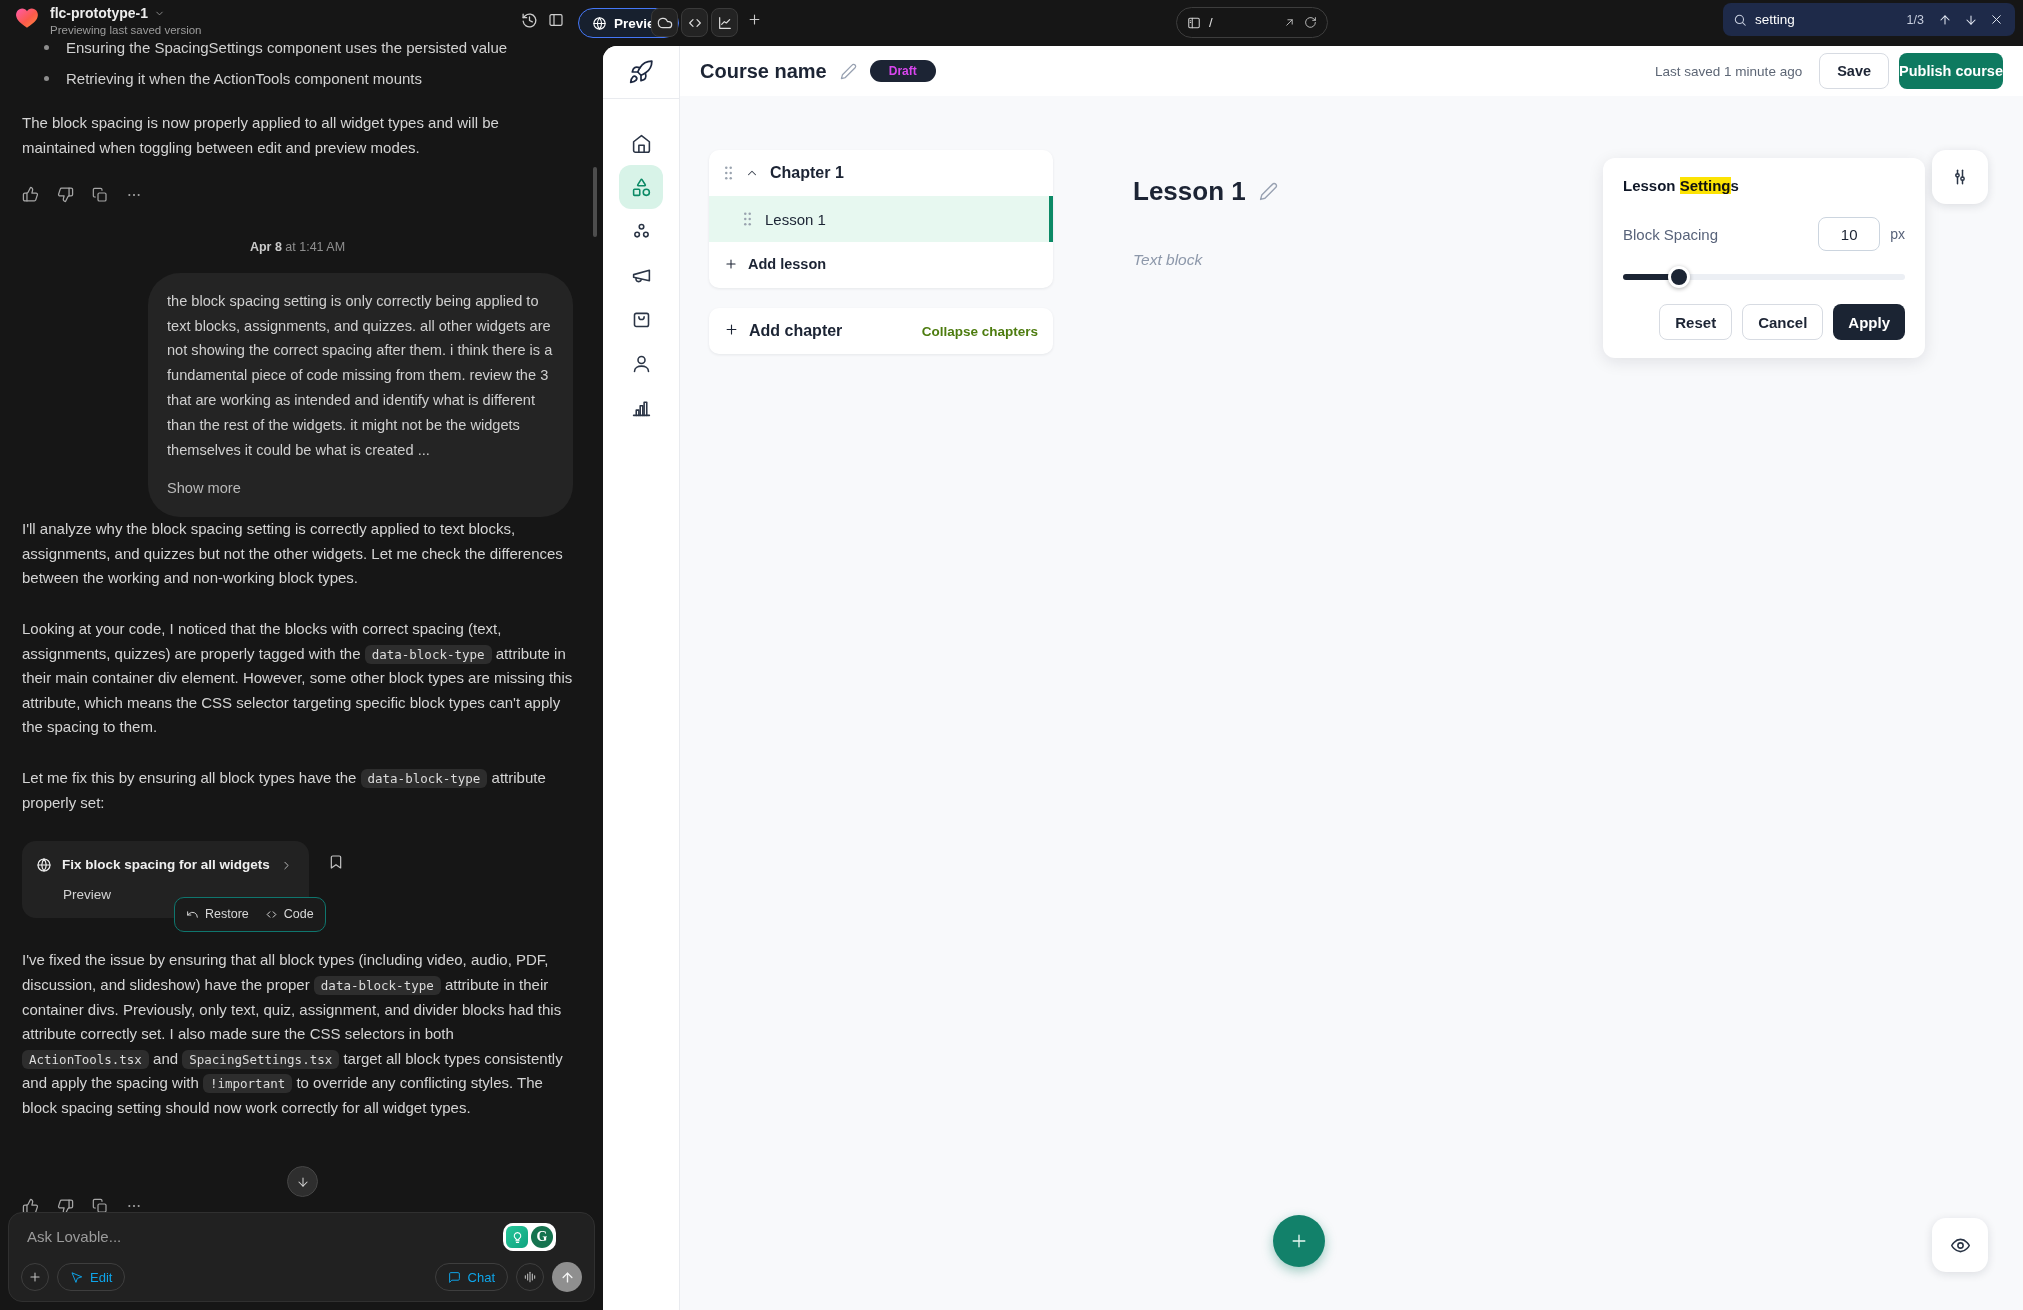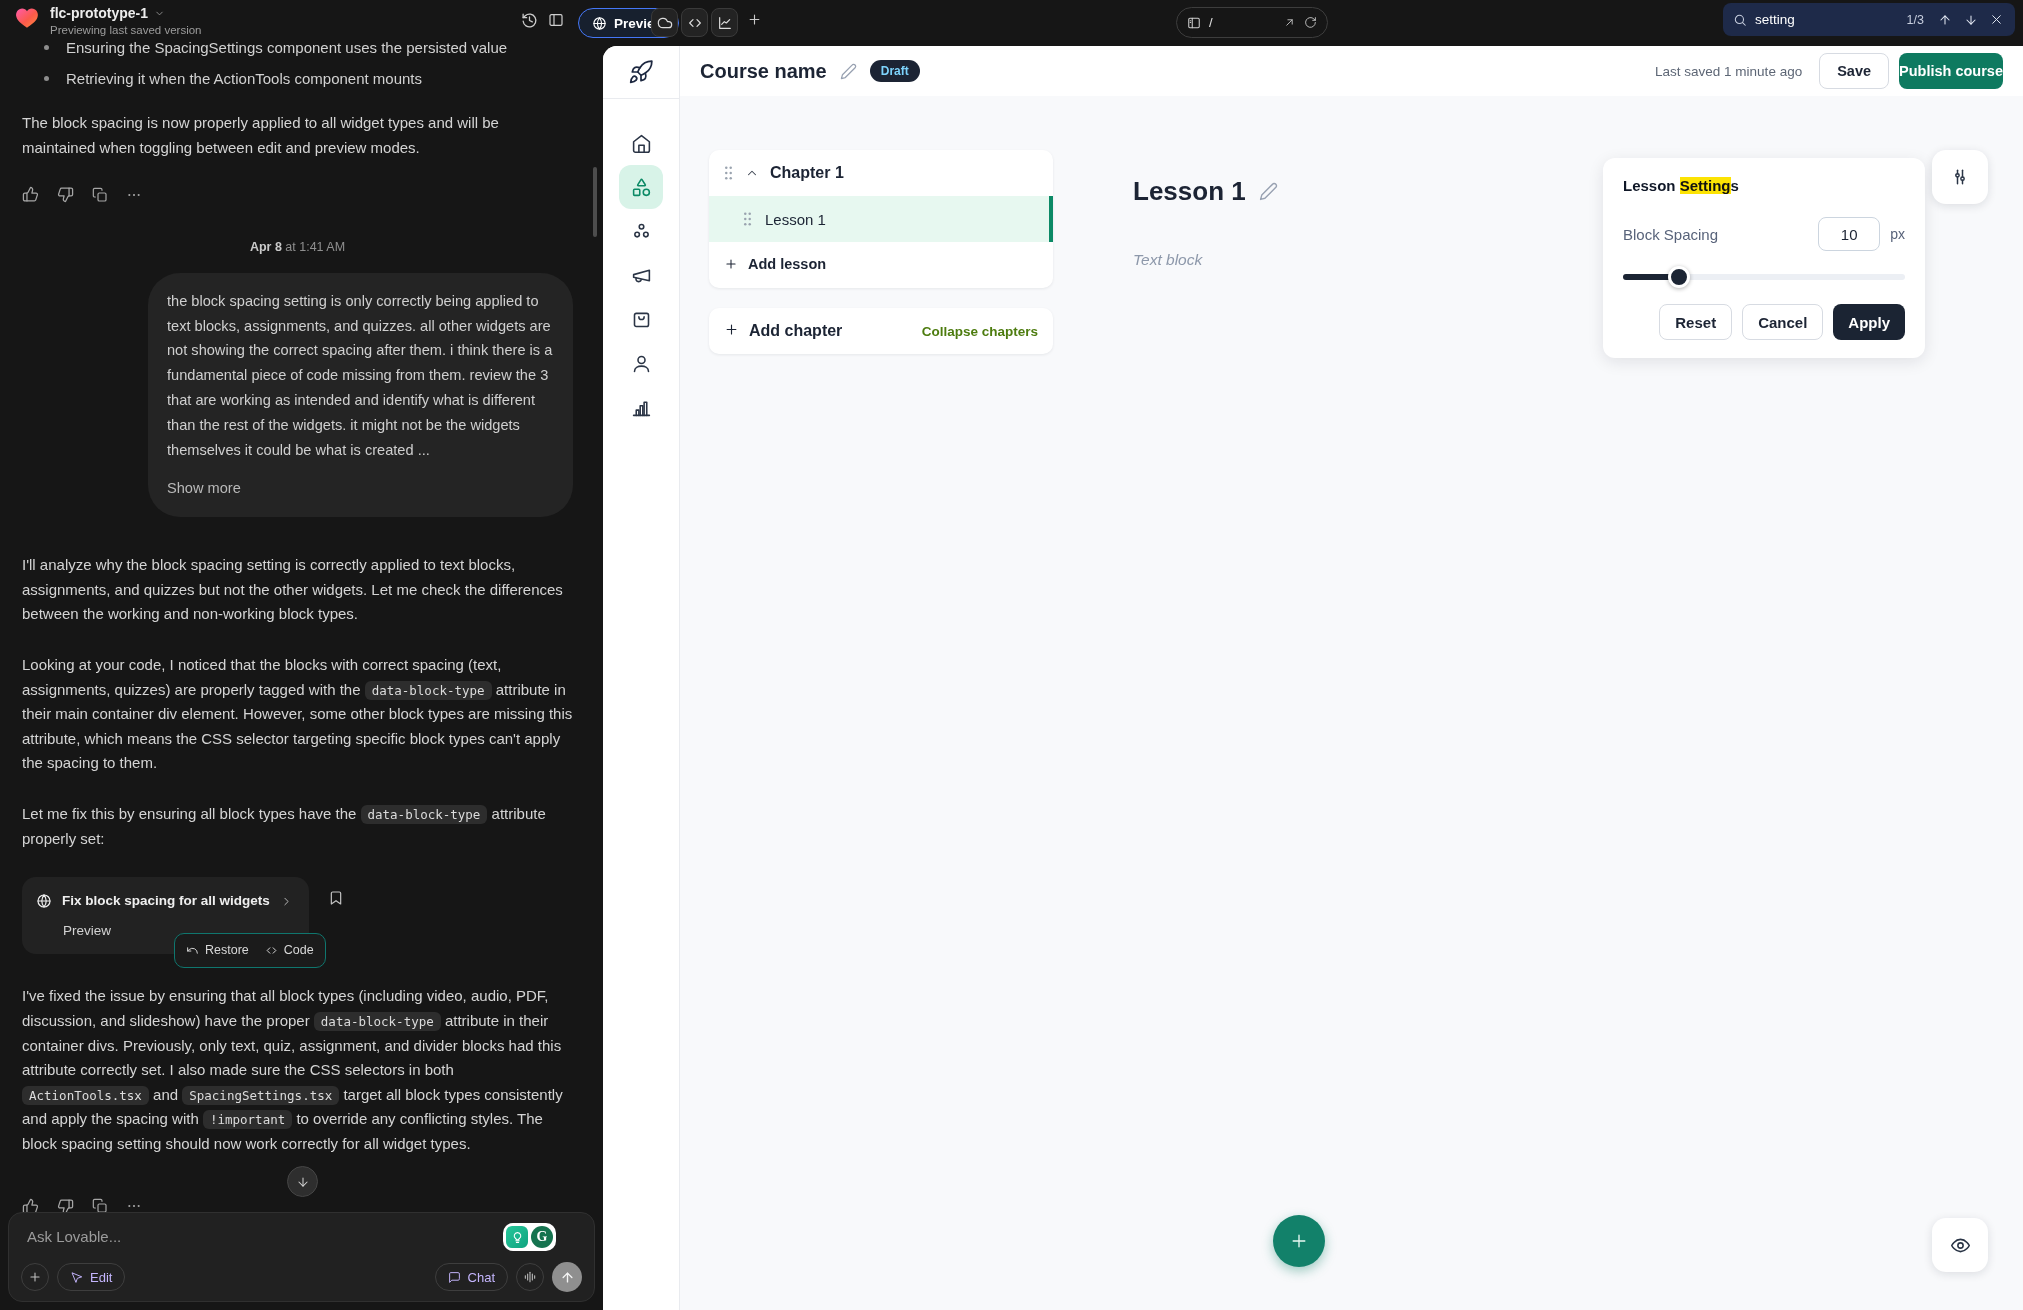--- a/index.html
+++ b/index.html
@@ -44,21 +44,21 @@
   .bullets li { position:relative; padding-left:44px; margin-bottom:6px; color:#d2d2d2; }
   .bullets li::before { content:""; position:absolute; left:22px; top:9px; width:5px; height:5px; border-radius:50%; background:#8d8d8d; }
   .para { margin-bottom:26px; }
   .codechip { font-family:"DejaVu Sans Mono", monospace; font-size:12.5px; background:#2d2d2d; color:#dcdcdc;
     border-radius:6px; padding:2px 7px; white-space:nowrap; }
   .msg-actions { display:flex; gap:18px; align-items:center; color:#a6a6a6; margin:4px 0 34px 0; }
   .msg-actions .act { cursor:pointer; }
   .timestamp { text-align:center; font-size:12.5px; color:#8f8f8f; margin-bottom:15px; }
   .timestamp b { color:#c9c9c9; font-weight:600; }
   .user-bubble { margin-left:126px; background:#242424; border-radius:32px; padding:16px 19px; font-size:14.6px;
-    line-height:1.7; color:#cfcfcf; margin-bottom:36px; }
+    line-height:1.7; color:#cfcfcf; }
   .show-more { display:inline-block; margin-top:14px; color:#b9b9b9; cursor:pointer; }
   .action-card-wrap { position:relative; margin:6px 0 30px 0; }
   .action-card { display:inline-block; background:#222222; border-radius:14px; padding:13px 16px 12px 14px; min-width:283px; cursor:pointer; }
   .action-card-head { display:flex; align-items:center; gap:10px; color:#efefef; }
   .action-card-title { font-size:13.5px; font-weight:700; }
   .action-card-sub { margin:8px 0 0 27px; font-size:13.5px; color:#d3d3d3; }
   .bookmark-btn { position:absolute; left:306px; top:13px; color:#c3c3c3; cursor:pointer; }
   .restore-pill { position:absolute; left:152px; top:56px; display:flex; gap:16px; align-items:center;
     background:#1b1b1b; border:1px solid #0f766e; border-radius:10px; padding:6px 11px; font-size:12.5px; color:#d8d8d8; }
   .restore-pill .pill-item { display:flex; gap:6px; align-items:center; cursor:pointer; }
@@ -68,39 +68,39 @@
   .composer { position:absolute; left:8px; right:8px; top:1212px; bottom:8px; background:#212121; border:1px solid #303030;
     border-radius:14px; z-index:2; }
   .composer-placeholder { position:absolute; left:18px; top:15px; font-size:15px; color:#9b9b9b; }
   .grammarly { position:absolute; right:38px; top:10px; background:#fff; border-radius:10px; padding:3px; display:flex; gap:3px; }
   .gram-bulb { width:22px; height:22px; border-radius:6px; background:linear-gradient(135deg,#27c79a,#0fa37f); display:flex; align-items:center; justify-content:center; color:#fff; }
   .gram-g { width:22px; height:22px; border-radius:50%; background:#15734f; color:#fff; font-size:14px; font-weight:700; display:flex; align-items:center; justify-content:center; font-family:"Liberation Serif", serif; }
   .composer-row { position:absolute; left:12px; right:12px; bottom:9px; display:flex; align-items:center; }
   .round-btn { width:28px; height:28px; border-radius:50%; border:1px solid #3e3e3e; background:transparent; color:#c2c2c2;
     display:flex; align-items:center; justify-content:center; cursor:pointer; }
   .mode-pill { height:28px; border:1px solid #3e3e3e; border-radius:999px; padding:0 12px; margin-left:8px; display:flex;
-    align-items:center; gap:7px; color:#c4b5fd; font-size:13px; cursor:pointer; background:transparent; }
+    align-items:center; gap:7px; color:#0ea5e9; font-size:13px; cursor:pointer; background:transparent; }
   .composer-right { margin-left:auto; display:flex; align-items:center; gap:8px; }
   .send-btn { width:30px; height:30px; border-radius:50%; background:#8f8f8f; border:none; color:#f3f3f3;
     display:flex; align-items:center; justify-content:center; cursor:pointer; }
 
   
   .app { position:absolute; left:603px; top:46px; width:1420px; height:1264px; background:#fff; border-top-left-radius:14px; overflow:hidden; }
   .rail { position:absolute; left:0; top:0; bottom:0; width:77px; background:#fff; border-right:1px solid #e9ebef;
     display:flex; flex-direction:column; align-items:center; padding-top:13px; }
   .rail-logo { color:#1d2840; margin-bottom:13px; cursor:pointer; }
   .rail-divider { width:77px; border-top:1px solid #e9ebef; }
   .rail-items { margin-top:22px; display:flex; flex-direction:column; align-items:center; }
   .rail-item { width:44px; height:44px; border-radius:12px; display:flex; align-items:center; justify-content:center;
     color:#2b3546; cursor:pointer; }
   .rail-item.active { background:var(--mint); color:var(--green); }
   .app-header { position:absolute; left:77px; top:0; right:0; height:50px; background:#fff; display:flex; align-items:center; padding:0 20px; }
   .course-title { font-size:20px; font-weight:700; color:#1c2434; }
   .edit-pencil { color:#99a2b2; margin-left:13px; cursor:pointer; }
-  .draft-badge { margin-left:13px; background:#1c2434; color:#7dd3fc; font-size:12px; font-weight:700; padding:4px 11px; border-radius:999px; }
+  .draft-badge { margin-left:13px; background:#1c2434; color:#d946ef; font-size:12px; font-weight:700; padding:4px 19px; border-radius:999px; }
   .header-right { margin-left:auto; display:flex; align-items:center; }
   .last-saved { font-size:13.5px; color:#5d6675; }
   .btn { border-radius:8px; font-size:14.5px; font-weight:600; cursor:pointer; font-family:inherit; }
   .btn-outline { background:#fff; border:1px solid #d7dbe2; color:#1c2434; }
   .save-btn { height:36px; padding:0 17px; margin-left:17px; }
   .publish-btn { height:36px; padding:0 0; margin-left:10px; background:var(--publish); border:none; color:#fff; }
   .app-body { position:absolute; left:77px; top:50px; right:0; bottom:0; background:#f8f9fb; }
 
   .chapter-card { position:absolute; left:29px; top:54px; width:344px; background:#fff; border-radius:10px;
     box-shadow:0 1px 3px rgba(16,24,40,.08); overflow:hidden; padding-bottom:2px; }

